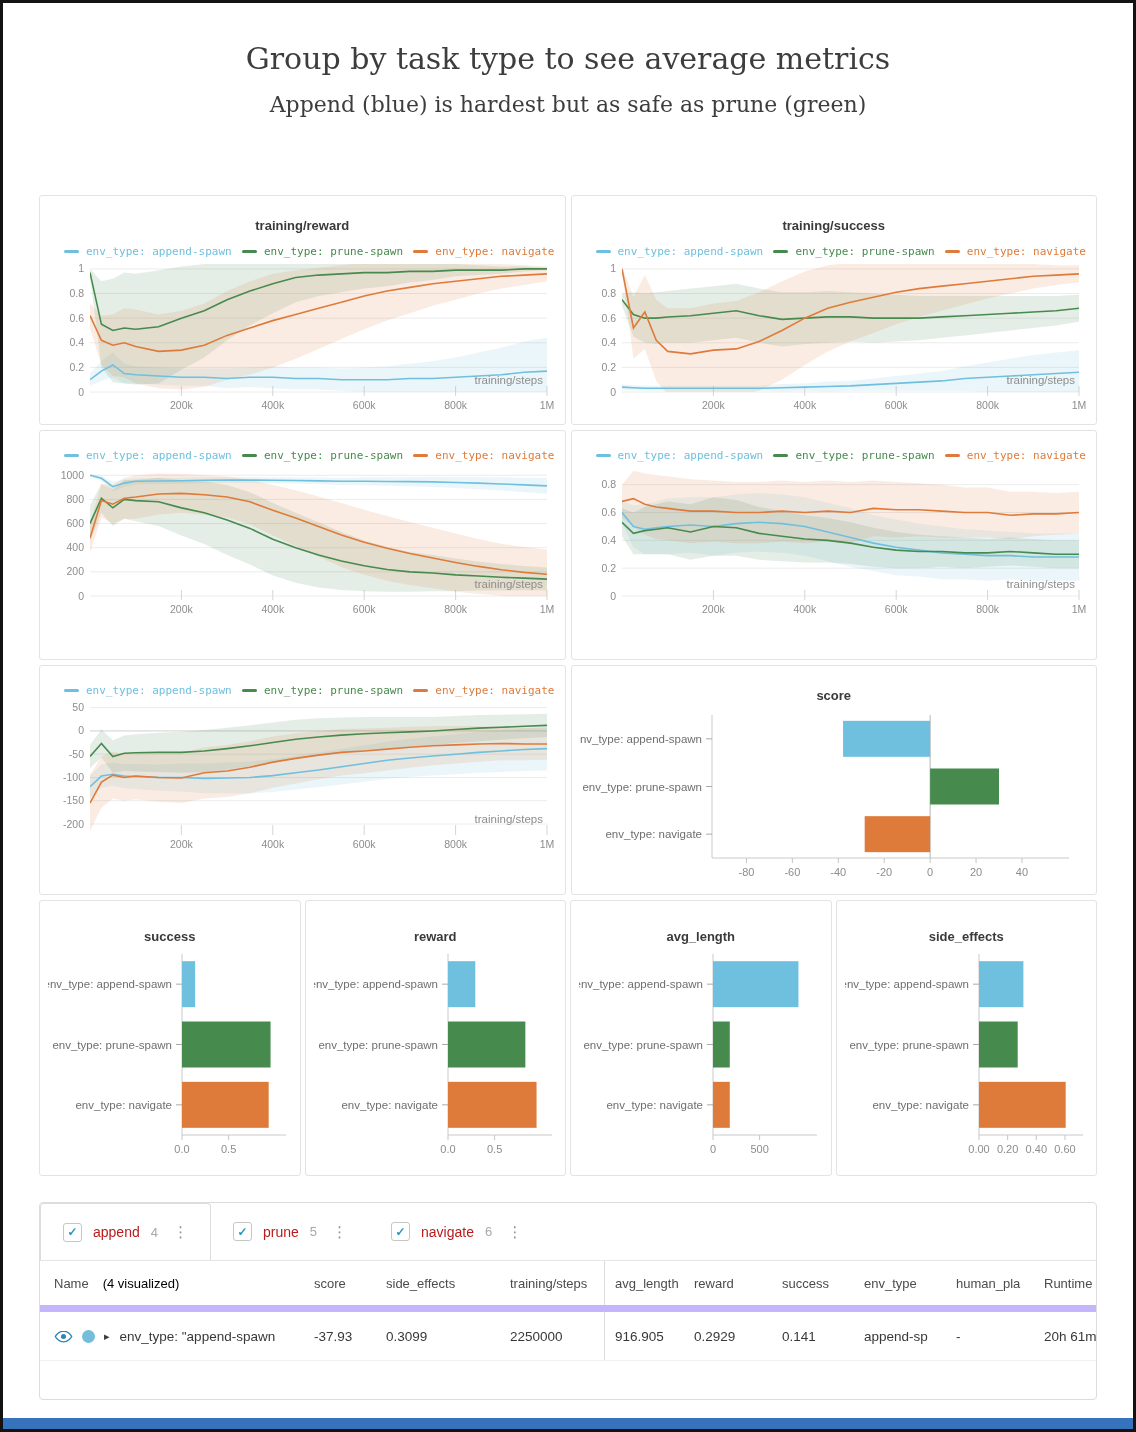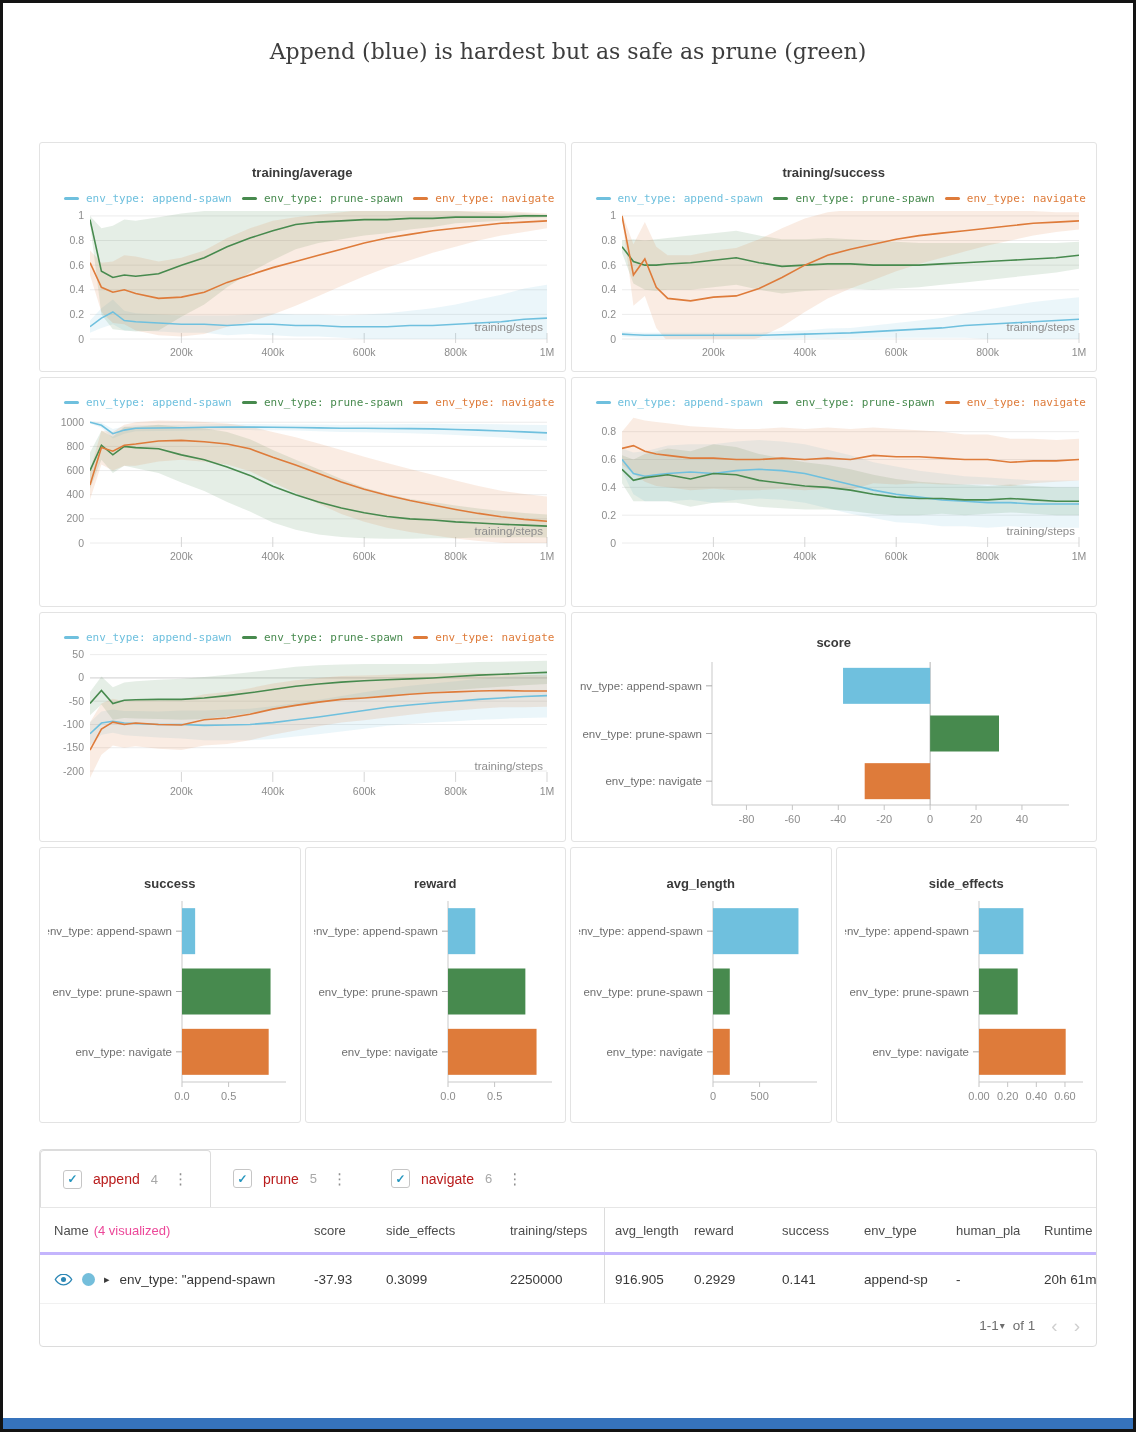--- a/index.html
+++ b/index.html
@@ -34,46 +34,47 @@
   .tab{display:flex;align-items:center;gap:11px;padding:0 22px}
   .tab.selected{border:1px solid #dcdcdc;border-bottom:none;border-radius:4px 4px 0 0}
   .tab-label{font-size:14px;color:#b91c1c}
   .tab-count{font-size:13px;color:#a8a8a8}
   .kebab{color:#8f8f8f;font-size:15px;margin-left:4px;cursor:pointer}
   .checkbox{width:17px;height:17px;border:1px solid #c6c6c6;border-radius:3px;display:flex;
             align-items:center;justify-content:center;color:var(--c-accent_check);
             font-size:12px;font-weight:bold;background:#fff}
   .thead,.trow{display:grid;grid-template-columns:274px 72px 124px 94px 90px 88px 82px 92px 88px 70px;
                align-items:stretch;flex:none}
-  .thead{height:44px;border-bottom:3px solid #c4b5fd;color:#4c4c4c;font-size:13px}
+  .thead{height:44px;border-bottom:7px solid #c4b5fd;color:#4c4c4c;font-size:13px}
   .trow{height:48px;border-bottom:1px solid #f1f1f1;color:#383838;font-size:13.5px}
   .th,.td{display:flex;align-items:center;white-space:nowrap;overflow:hidden}
   .first{padding-left:14px}
   .pin{border-left:1px solid #dcdcdc;padding-left:10px}
-  .muted{color:#ec4899;margin-left:5px}
+  .muted{color:#000000;margin-left:14px}
   .rowicons{display:flex;align-items:center;gap:9px;margin-right:10px}
   .dot{width:13px;height:13px;border-radius:50%;background:var(--c-dot_blue);display:inline-block}
   .expander{font-size:11px;color:#3a3a3a}
   .tfoot{flex:1;display:flex;align-items:center;justify-content:flex-end;padding-right:16px;
          color:#6d6d6d;font-size:13.5px}
   .tfoot .caret{font-size:10px;color:#6d6d6d;margin:0 3px 0 1px}
   .pgbtn{color:#cfcfcf;font-size:19px;margin-left:16px;line-height:1;cursor:default}
   .sp{margin-left:5px}
   .bottom-strip{position:absolute;left:0;right:0;bottom:0;height:11px;background:var(--c-footer_bar)}
 </style>
 </head>
 <body>
 
 <div class="page">
+  <h1 class="big-title">Group by task type to see average metrics</h1>
   <h2 class="sub-title">Append (blue) is hardest but as safe as prune (green)</h2>
 
   <div class="grid2">
 
     <div class="card">
-      <div class="chart-title">training/average</div>
+      <div class="chart-title">training/reward</div>
       <div class="legend">
         <span class="li s-blue">
             <i class="dash d-blue"></i>
             <span>env_type: append-spawn</span>
           </span>
         <span class="li s-green">
             <i class="dash d-green"></i>
             <span>env_type: prune-spawn</span>
           </span>
         <span class="li s-orange">
@@ -514,23 +515,16 @@
       <div class="td">0.3099</div>
       <div class="td">2250000</div>
       <div class="td pin">916.905</div>
       <div class="td">0.2929</div>
       <div class="td">0.141</div>
       <div class="td">append-sp</div>
       <div class="td">-</div>
       <div class="td">20h 61m</div>
     </div>
 
-    <div class="tfoot">
-      <span>1-1</span>
-      <span class="caret">▾</span>
-      <span class="sp">of 1</span>
-      <span class="pgbtn">‹</span>
-      <span class="pgbtn">›</span>
-    </div>
   </div>
 </div>
 
 <div class="bottom-strip"></div>
 
 </body></html>

